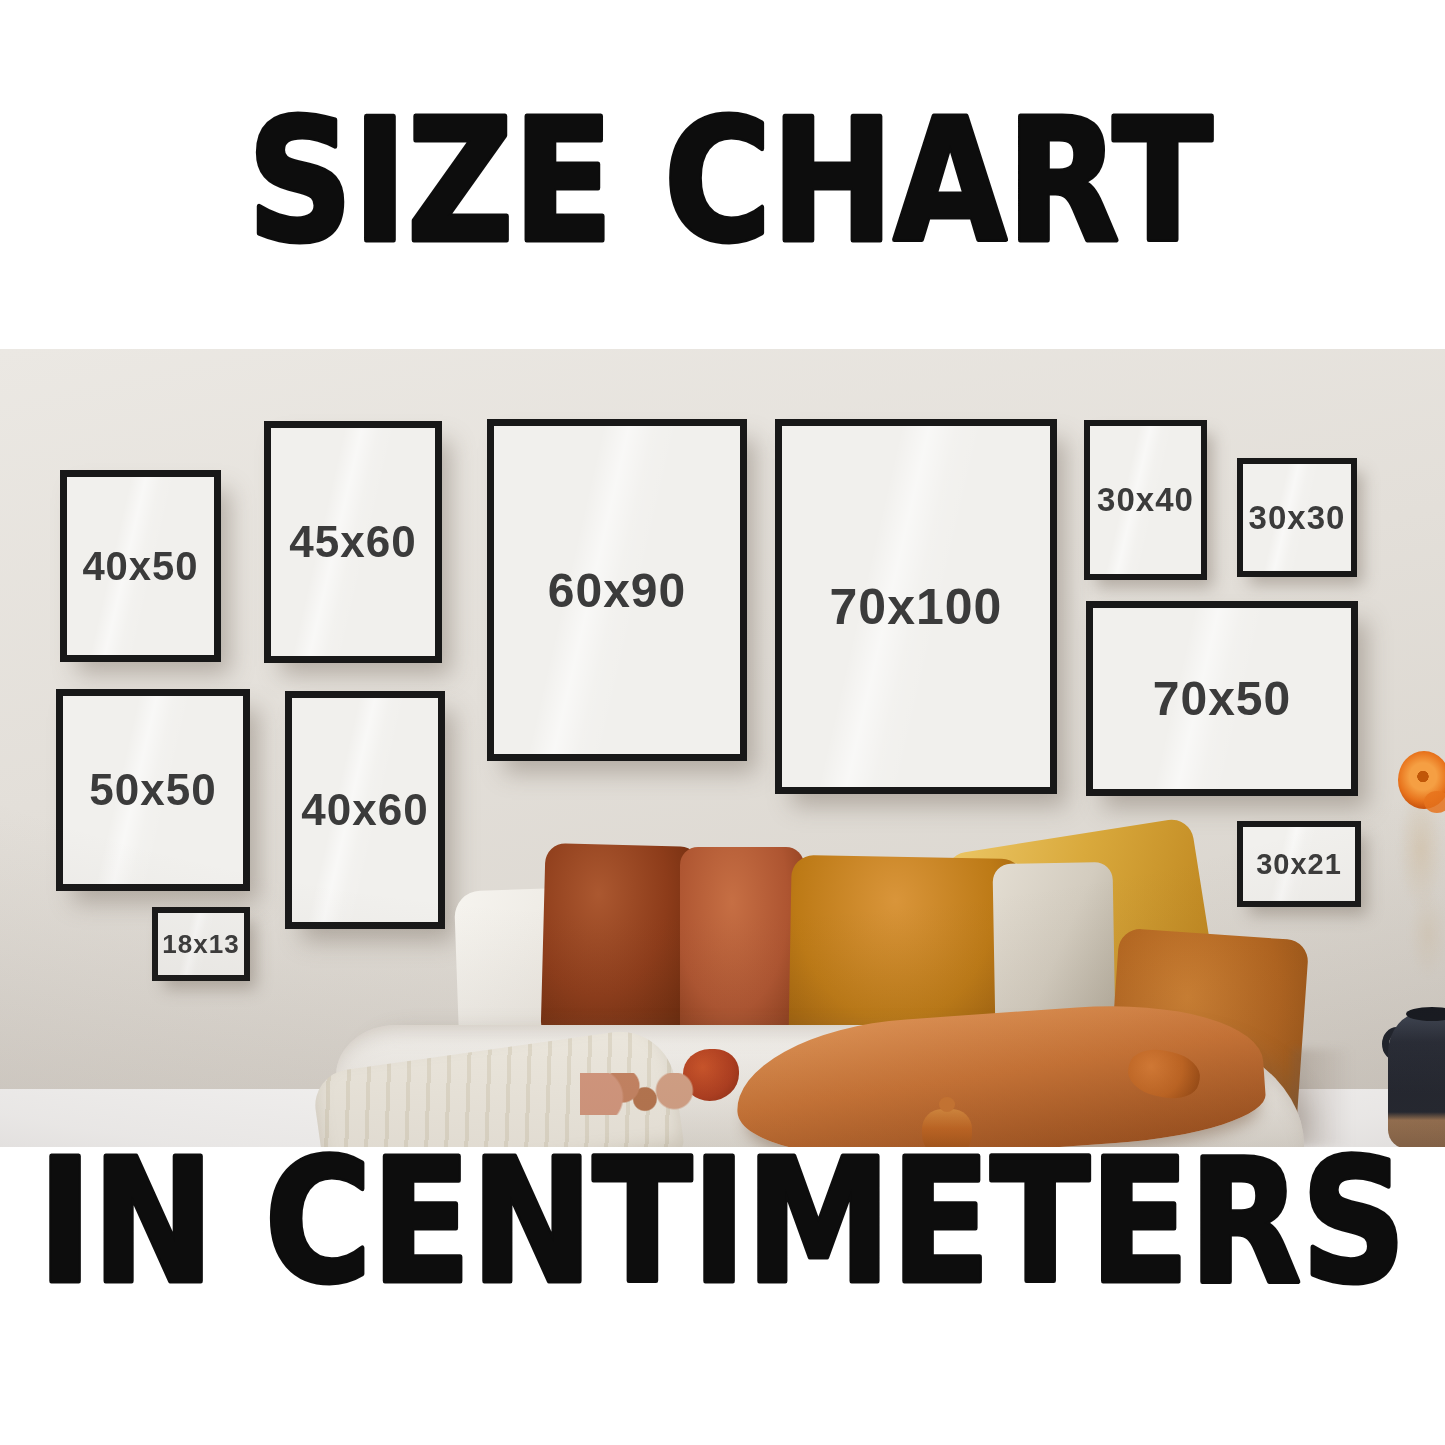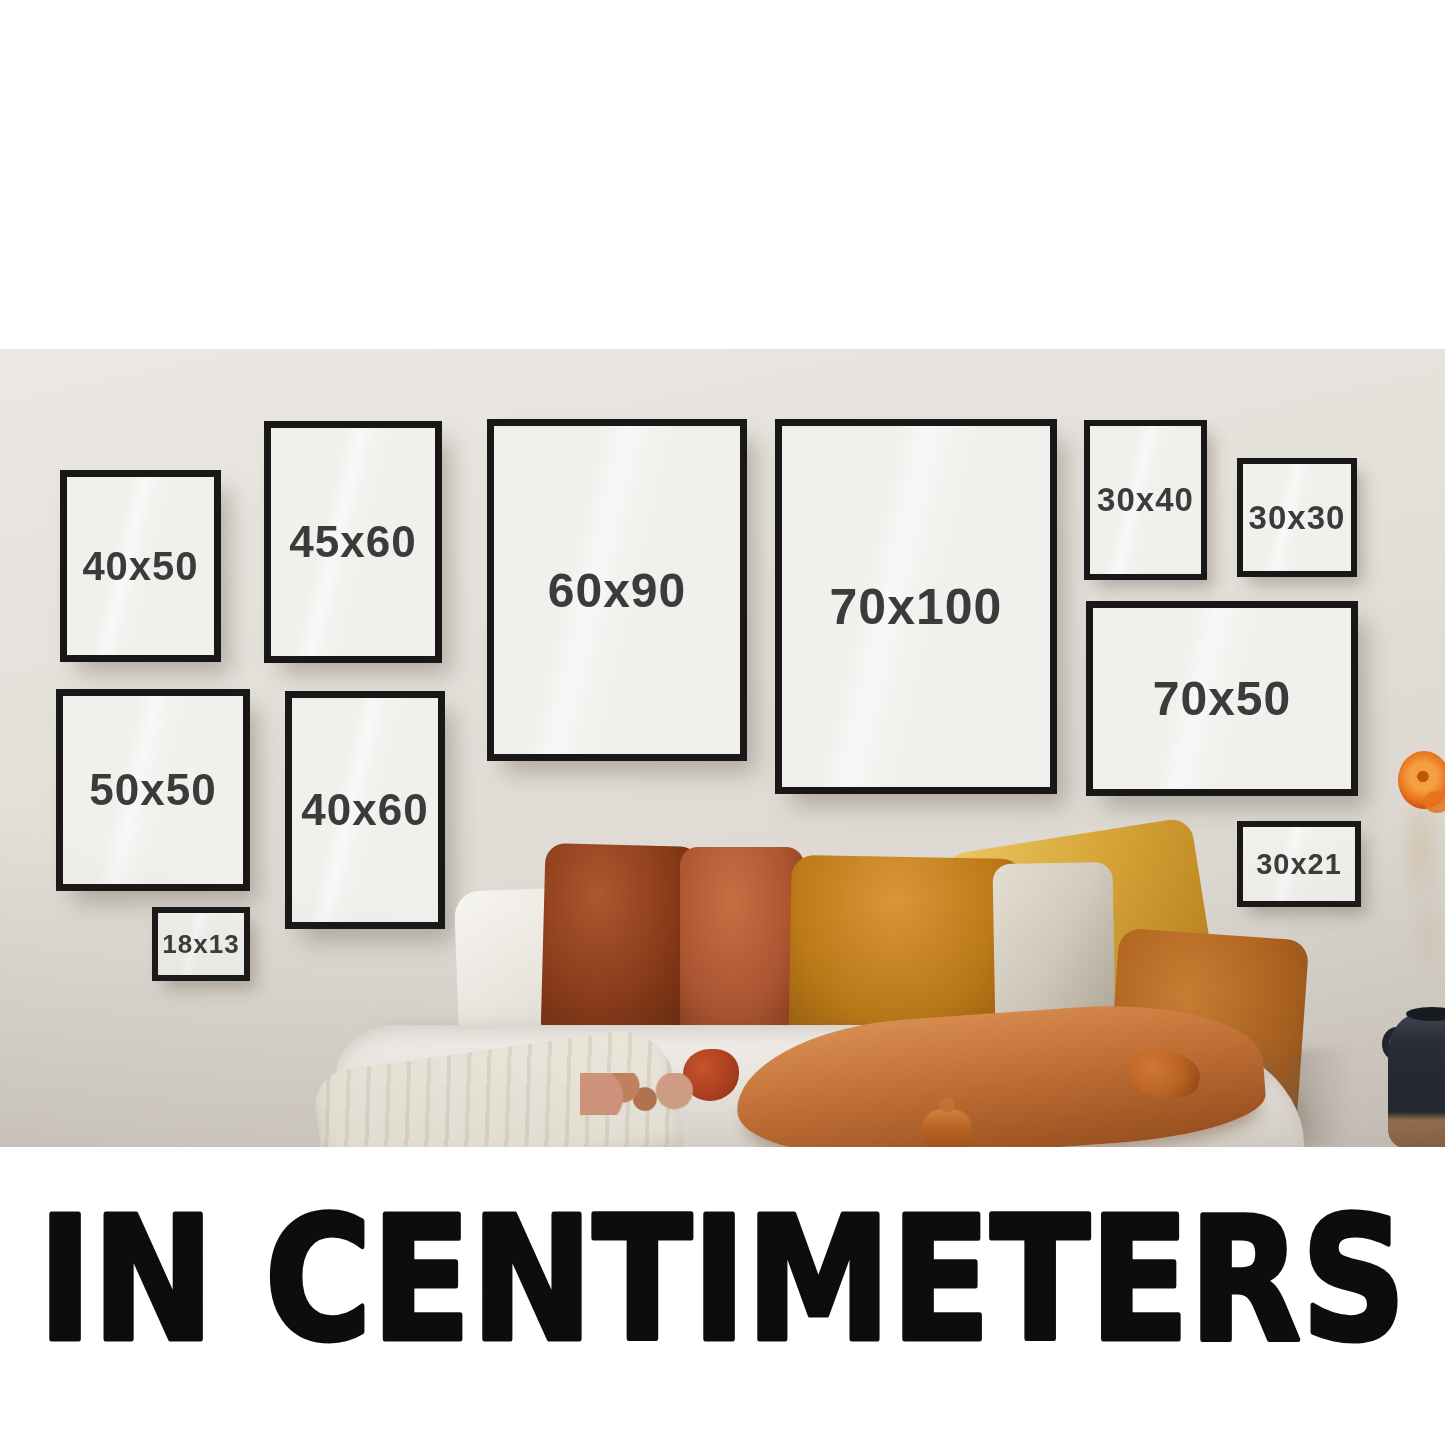--- a/index.html
+++ b/index.html
@@ -5,21 +5,21 @@
   html,body { margin:0; padding:0; background:#ffffff; }
   .page {
     position:relative; width:1445px; height:1445px; overflow:hidden;
     background: var(--band-bg, #ffffff);
     font-family: "Liberation Sans", sans-serif;
   }
 
   
   .band { position:absolute; left:0; width:1445px; background:var(--band-bg,#fff); }
   .band.top { top:0; height:349px; }
-  .band.bottom { top:1147px; height:298px; }
+  .band.bottom { top:1089px; height:298px; }
   .band svg { display:block; width:1445px; height:100%; }
   .band text {
     font-family:"DejaVu Sans", sans-serif; font-weight:bold;
     fill:var(--title-ink,#0d0d0d); stroke:var(--title-ink,#0d0d0d);
     stroke-linejoin:round; stroke-linecap:round; paint-order:stroke;
   }
 
   
   .photo {
     position:absolute; left:0; top:349px; width:1445px; height:798px; overflow:hidden;
@@ -112,20 +112,25 @@
   .bed-shadow { left:1292px; top:700px; width:60px; height:98px; z-index:8;
     background:linear-gradient(90deg, rgba(120,100,85,.28), rgba(120,100,85,0)); filter:blur(4px); }
   .vignette { inset:0; z-index:13; pointer-events:none;
     background:radial-gradient(135% 112% at 48% 8%, rgba(0,0,0,0) 56%, rgba(95,80,70,.14) 86%, rgba(80,65,58,.26) 100%); }
 </style>
 </head>
 <body>
 
 <div class="page" style="--band-bg: #ffffff; --title-ink: #0d0d0d; --wall-top: #ebe8e3; --wall-mid: #e3dfd9; --wall-bottom: #d5d0c8; --frame-border: #181818; --frame-fill: #f1f0ed; --frame-text: #3b3b3b; --pillow-white: #f6f4ef; --pillow-rust: #8d3c1a; --pillow-rust-hi: #ab5830; --pillow-rust-lo: #5f2408; --pillow-terracotta: #ae5531; --pillow-terracotta-hi: #c66f44; --pillow-amber: #bd7a16; --pillow-amber-hi: #d9953a; --pillow-amber-lo: #8f5409; --pillow-mustard: #d9a93c; --pillow-mustard-hi: #ecc766; --pillow-mustard-lo: #bc831d; --pillow-cream: #d3ccbf; --pillow-cream-hi: #e3ddd2; --pillow-cream-lo: #b2aa9a; --pillow-orange: #b2641e; --pillow-orange-hi: #cd8032; --pillow-orange-lo: #8d4c12; --front-pillow: #cc7434; --front-pillow-hi: #e19354; --front-pillow-lo: #a2511b; --bedding: #f2efe9; --bedding-hi: #fbfaf7; --bedding-lo: #e3dfd7; --blanket: #f4f0e6; --blanket-lo: #e6e0d0; --tassel-red: #b23c1d; --tassel-orange: #c4651f; --vase-body: #232834; --vase-hi: #3d4554; --vase-base: #9a7250; --flower-orange: #e8731c; --flower-orange-hi: #f59f43; --sprig-pink: #d89a80;">
 
+  <div class="band top">
+    <svg viewBox="0 0 1445 349">
+      <text x="730" y="240" text-anchor="middle" font-size="170" stroke-width="5" textLength="965" lengthAdjust="spacingAndGlyphs">SIZE CHART</text>
+    </svg>
+  </div>
 
   <div class="photo">
 
     <div class="frame" style="left:60px; top:121px; width:161px; height:192px;">
       <span class="lbl" style="font-size:40px;">40x50</span>
     </div>
     <div class="frame" style="left:264px; top:72px; width:178px; height:242px;">
       <span class="lbl" style="font-size:44px;">45x60</span>
     </div>
     <div class="frame" style="left:487px; top:70px; width:260px; height:342px;">

